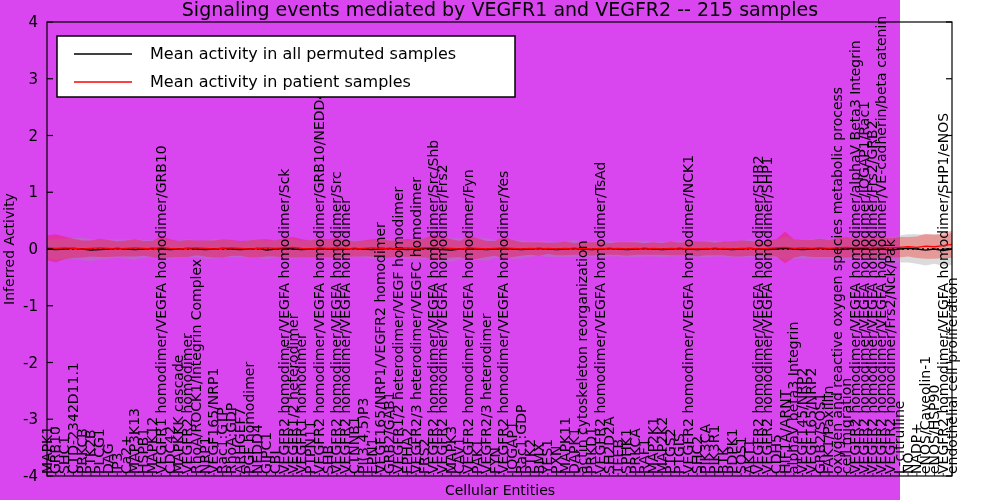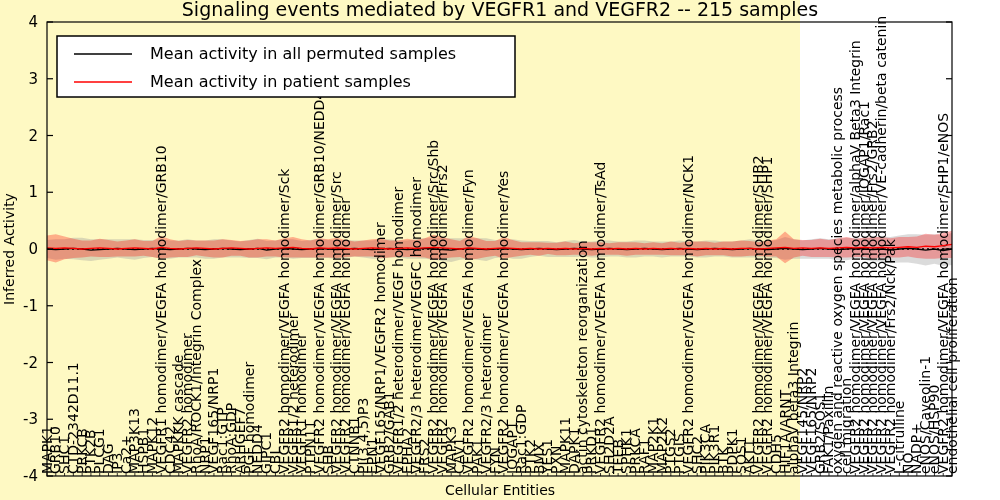--- a/index.html
+++ b/index.html
@@ -1,16 +1,16 @@
 <!DOCTYPE html>
 <html><head>
 <meta charset="utf-8">
 <style>
   html,body{margin:0;padding:0;background:#ffffff;}
-  #figure{position:relative;width:800px;height:500px;background:#fef9c3;
+  #figure{position:relative;width:900px;height:500px;background:#d946ef;
           font-family:"DejaVu Sans","Liberation Sans",sans-serif;color:#000;}
   svg text{font-family:"DejaVu Sans","Liberation Sans",sans-serif;fill:#000000;}
 </style>
 </head>
 <body>
 
 <div id="figure">
   <svg id="plot" width="1000" height="500" viewBox="0 0 1000 500">
 
     <text id="chart-title" x="500" y="16" text-anchor="middle" font-size="19">Signaling events mediated by VEGFR1 and VEGFR2 -- 215 samples</text>

